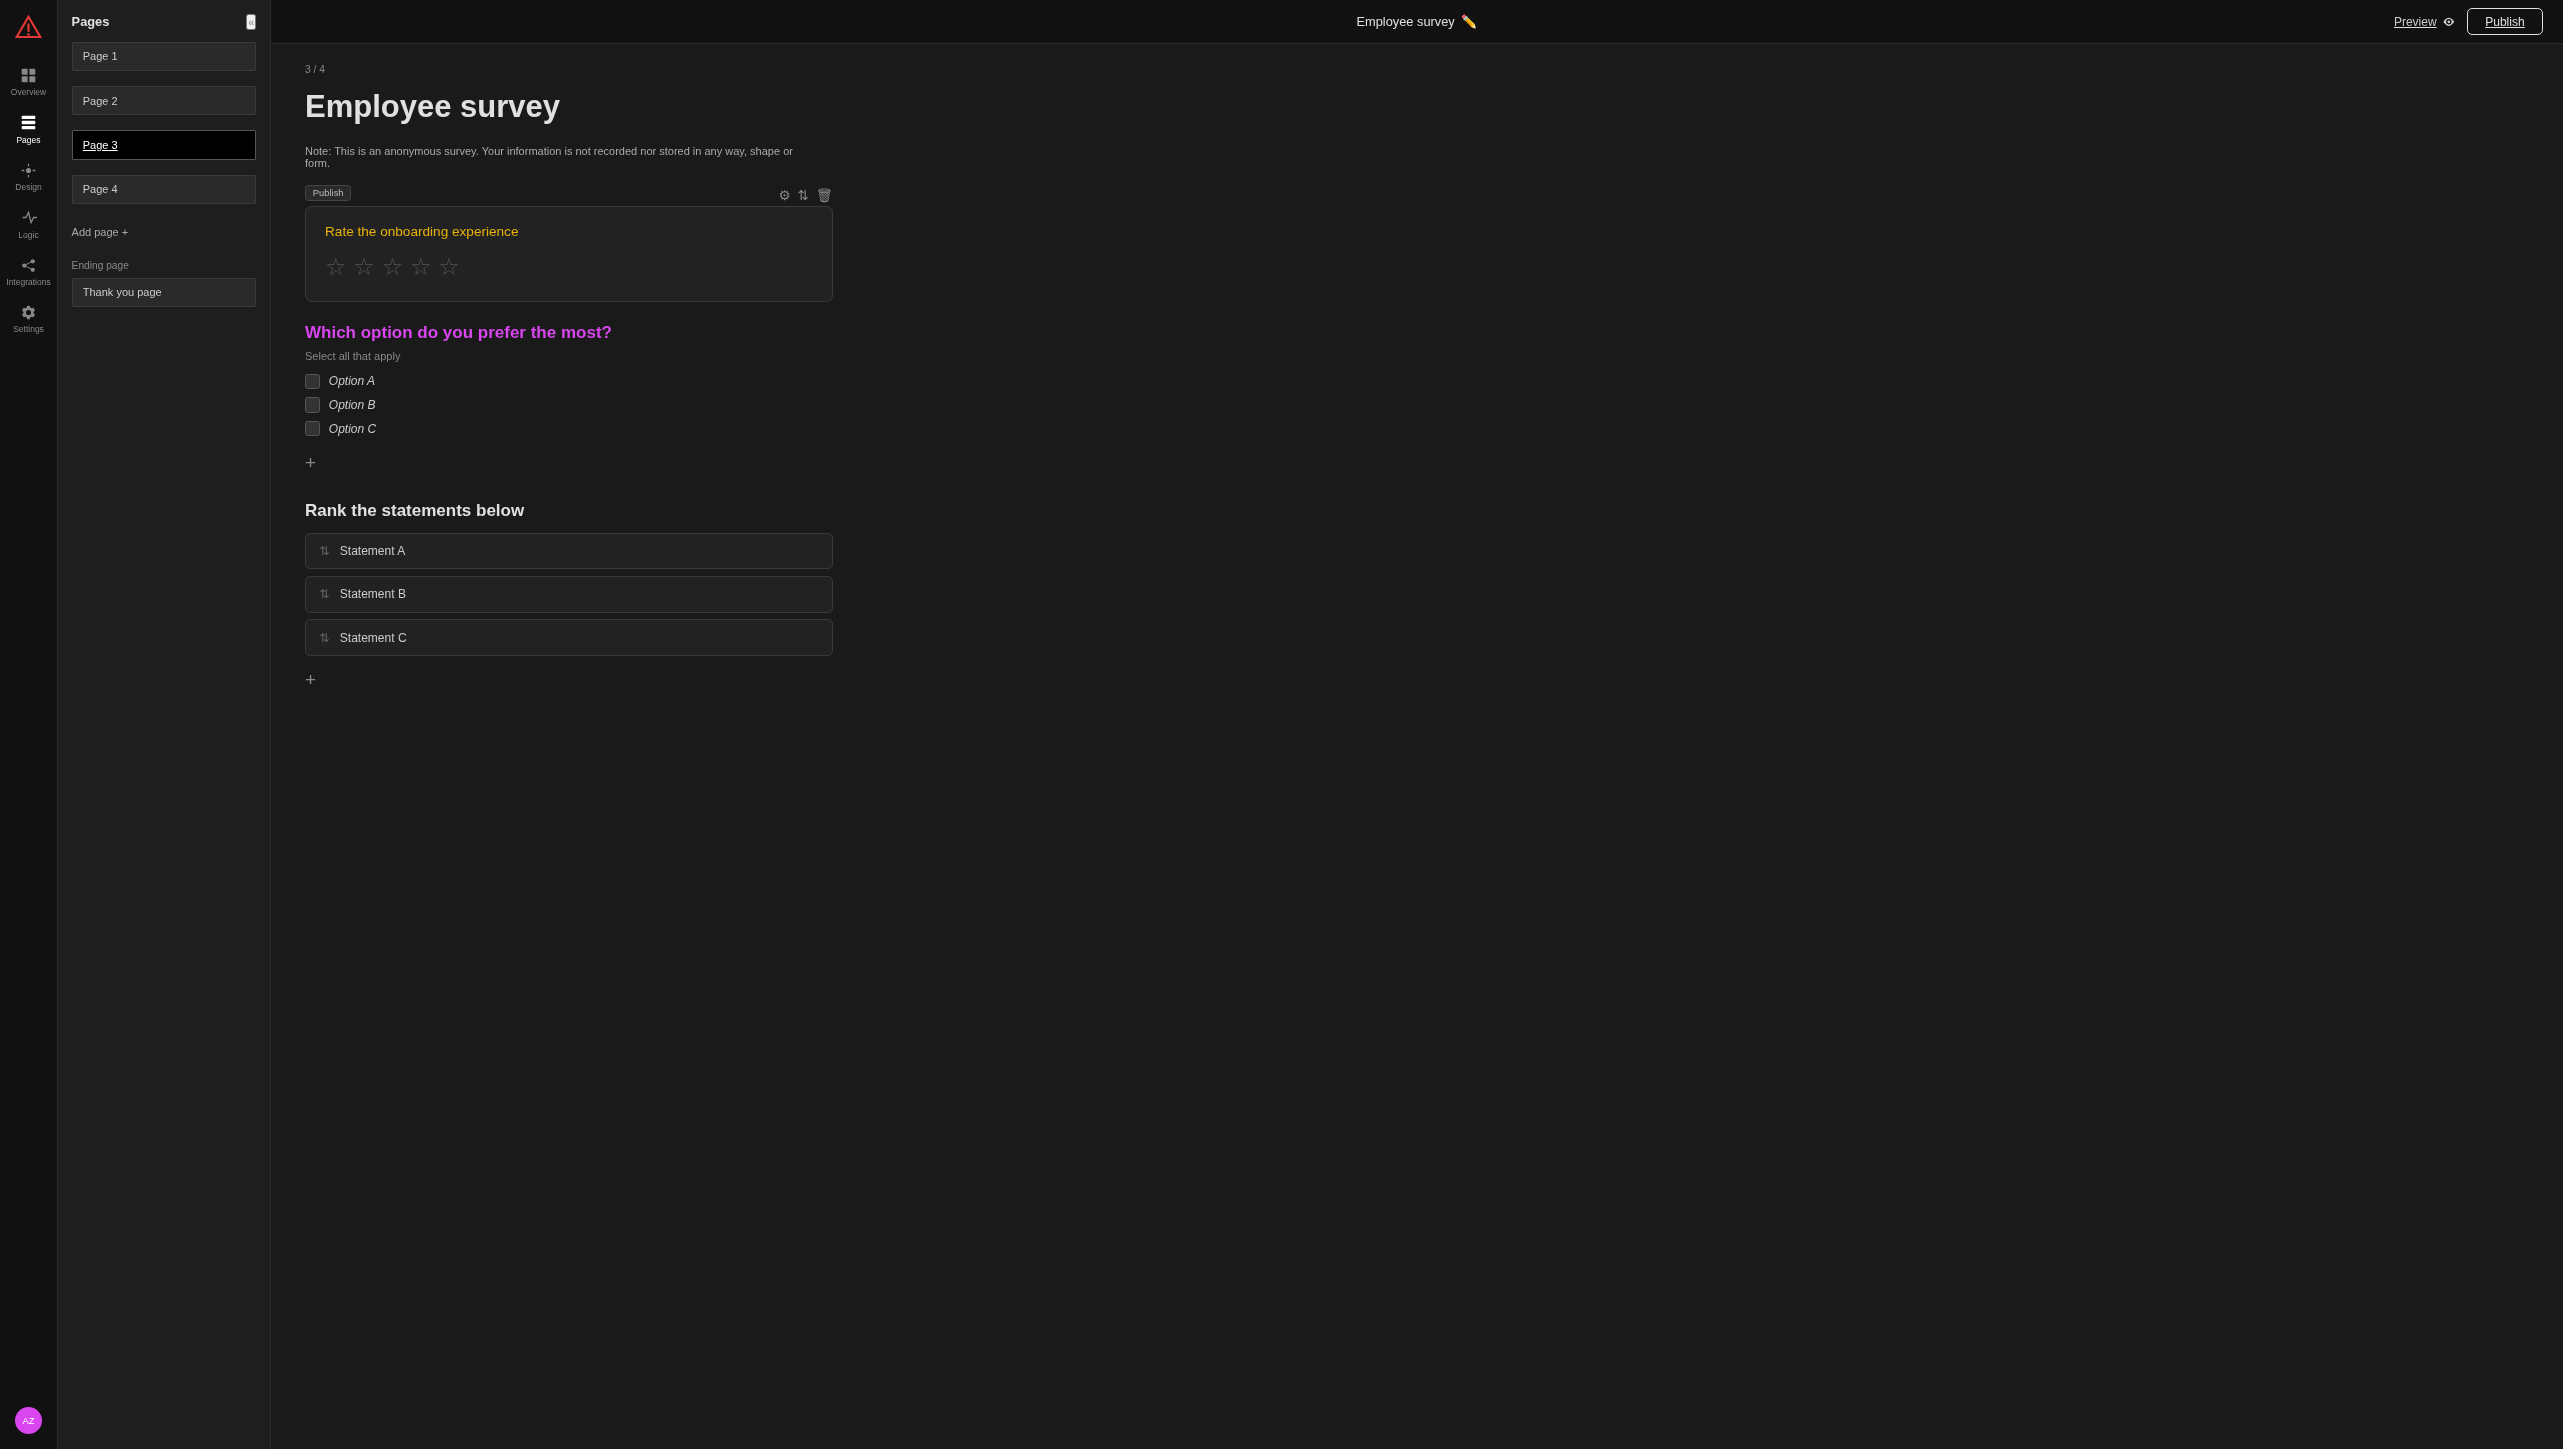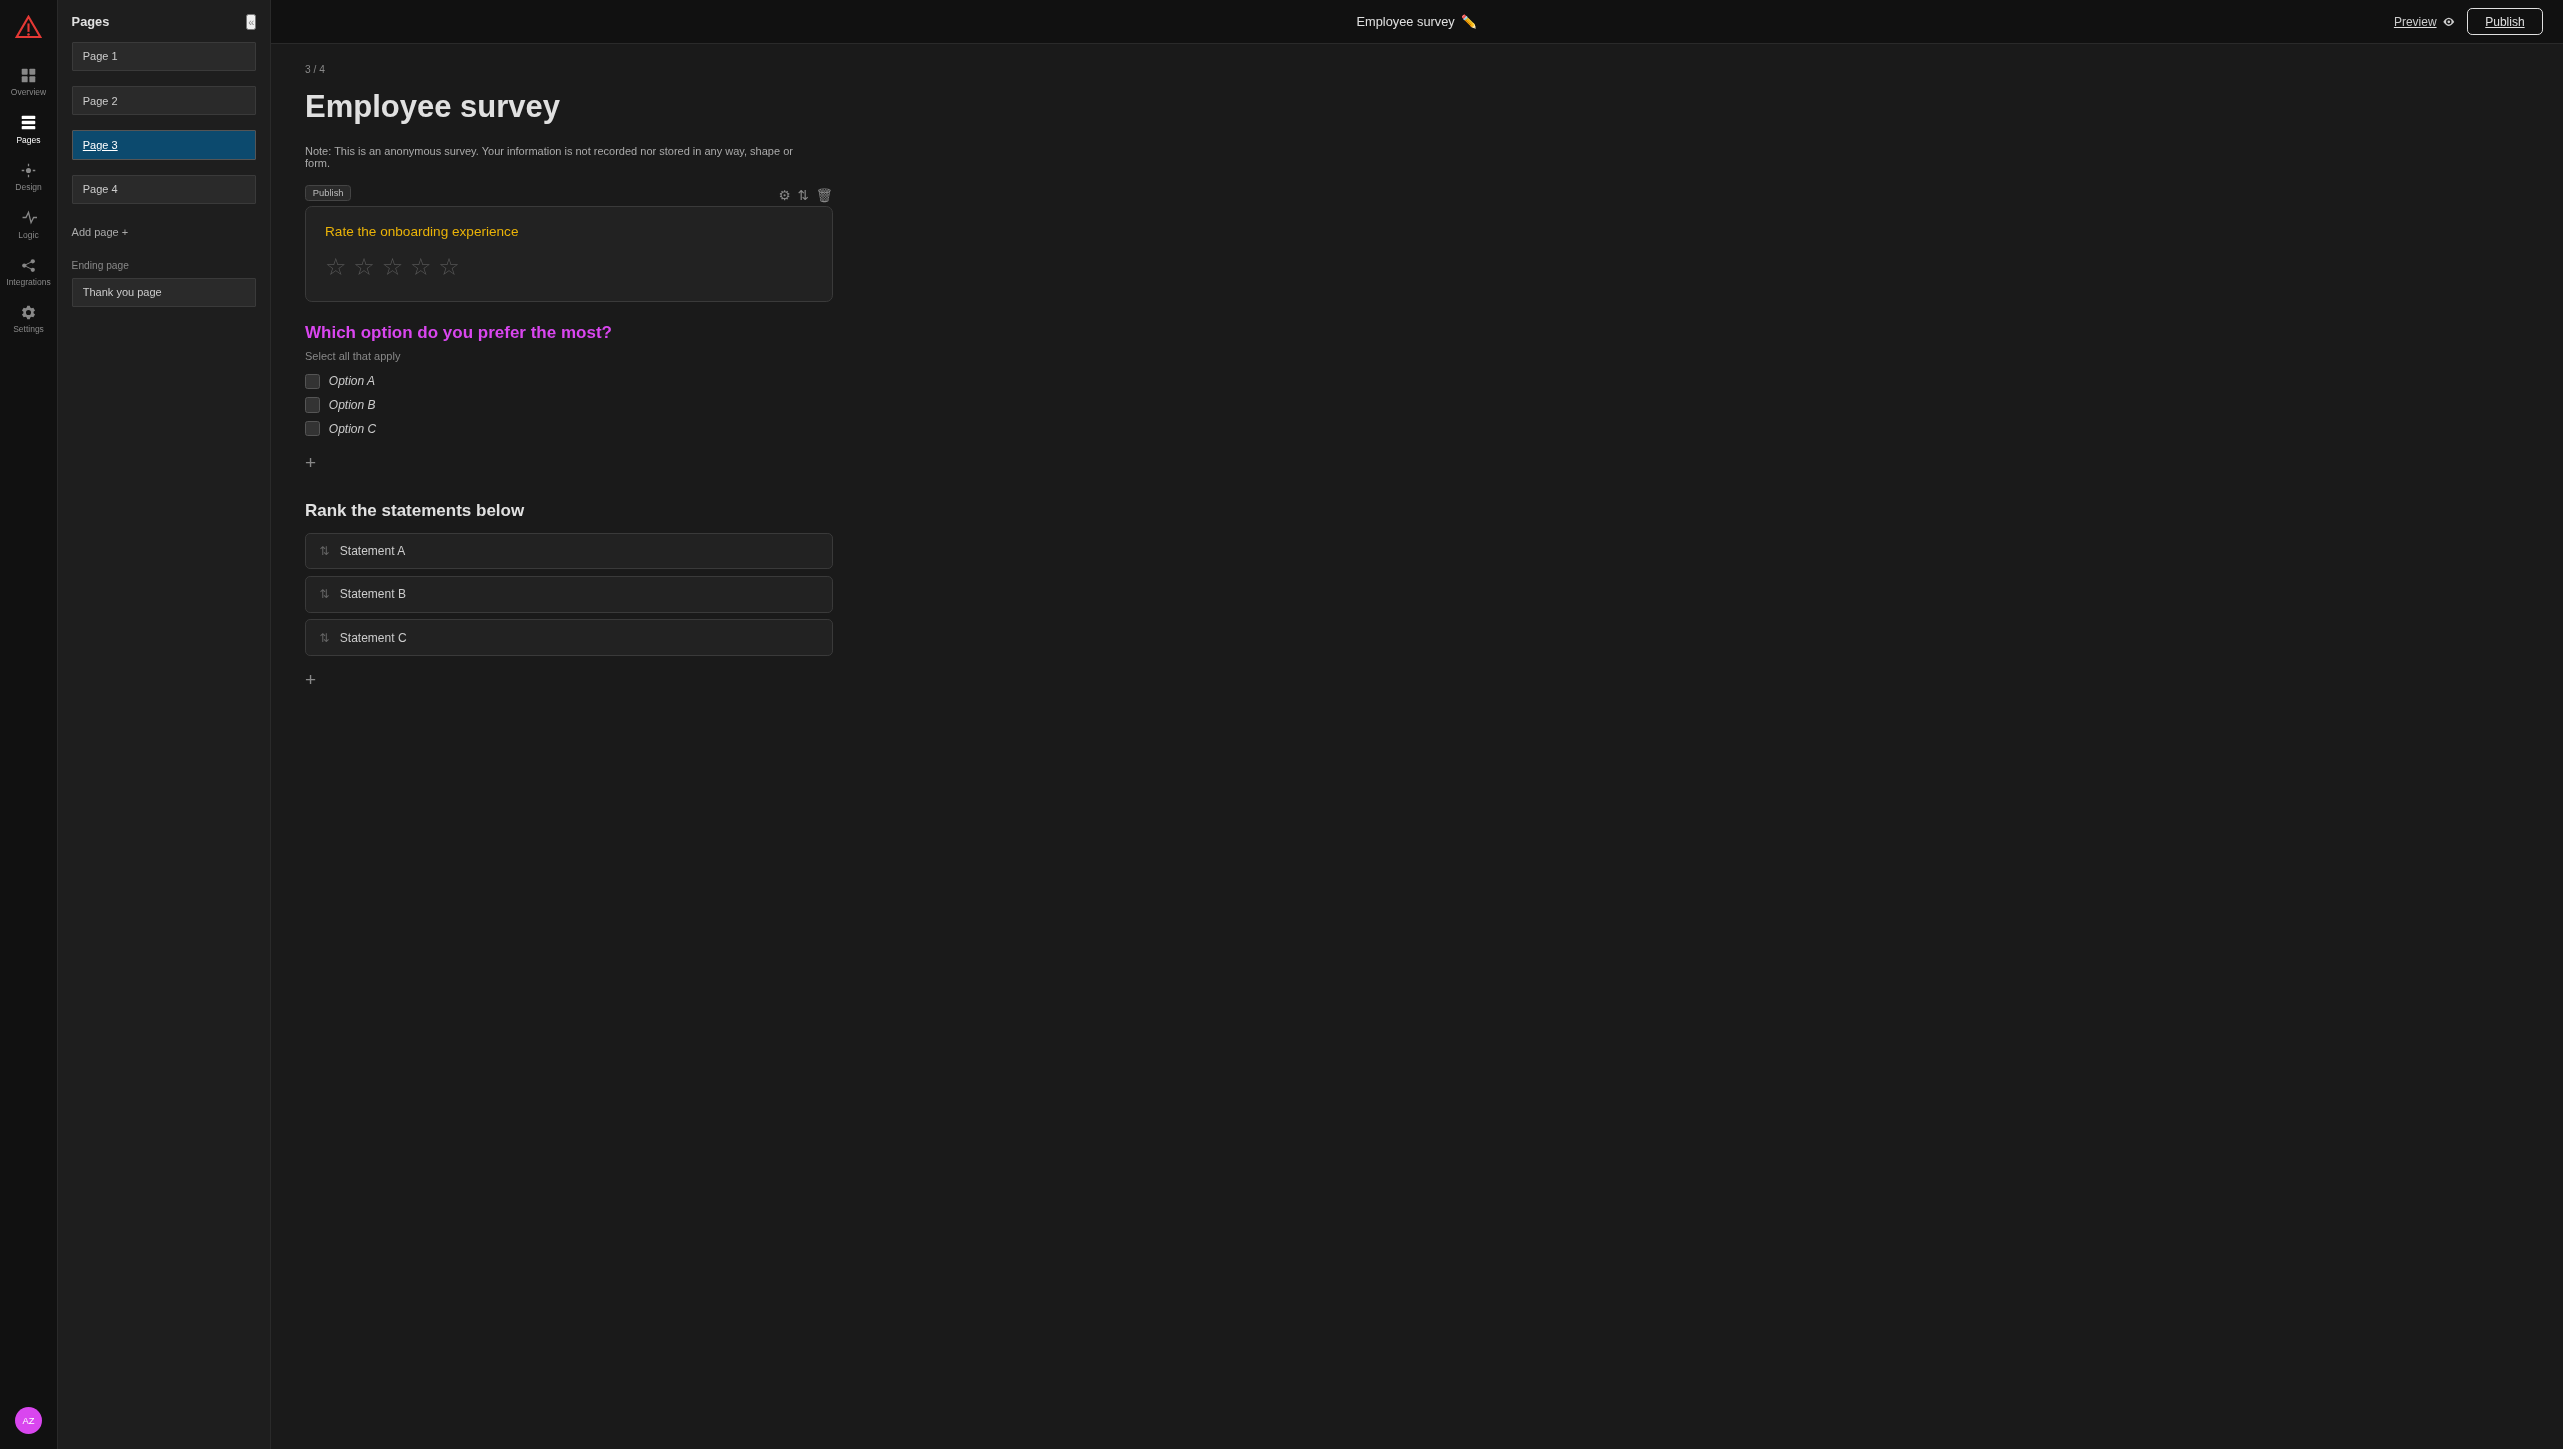--- a/index.html
+++ b/index.html
@@ -86,21 +86,21 @@
       border: 0.9px solid #3a3a3a;
       border-radius: 1px;
       padding: 7.7px 10.2px;
       font-size: 11px;
       color: #ccc;
       margin-bottom: 15px;
       cursor: pointer;
     }
     .page-item.active {
       border-color: #555;
-      background: #0c4a6e;
+      background: #000000;
       color: #fff;
       text-decoration: underline;
     }
     .add-page-btn {
       background: transparent;
       border: none;
       color: #aaa;
       font-size: 11px;
       cursor: pointer;
       padding: 6.8px 0;

